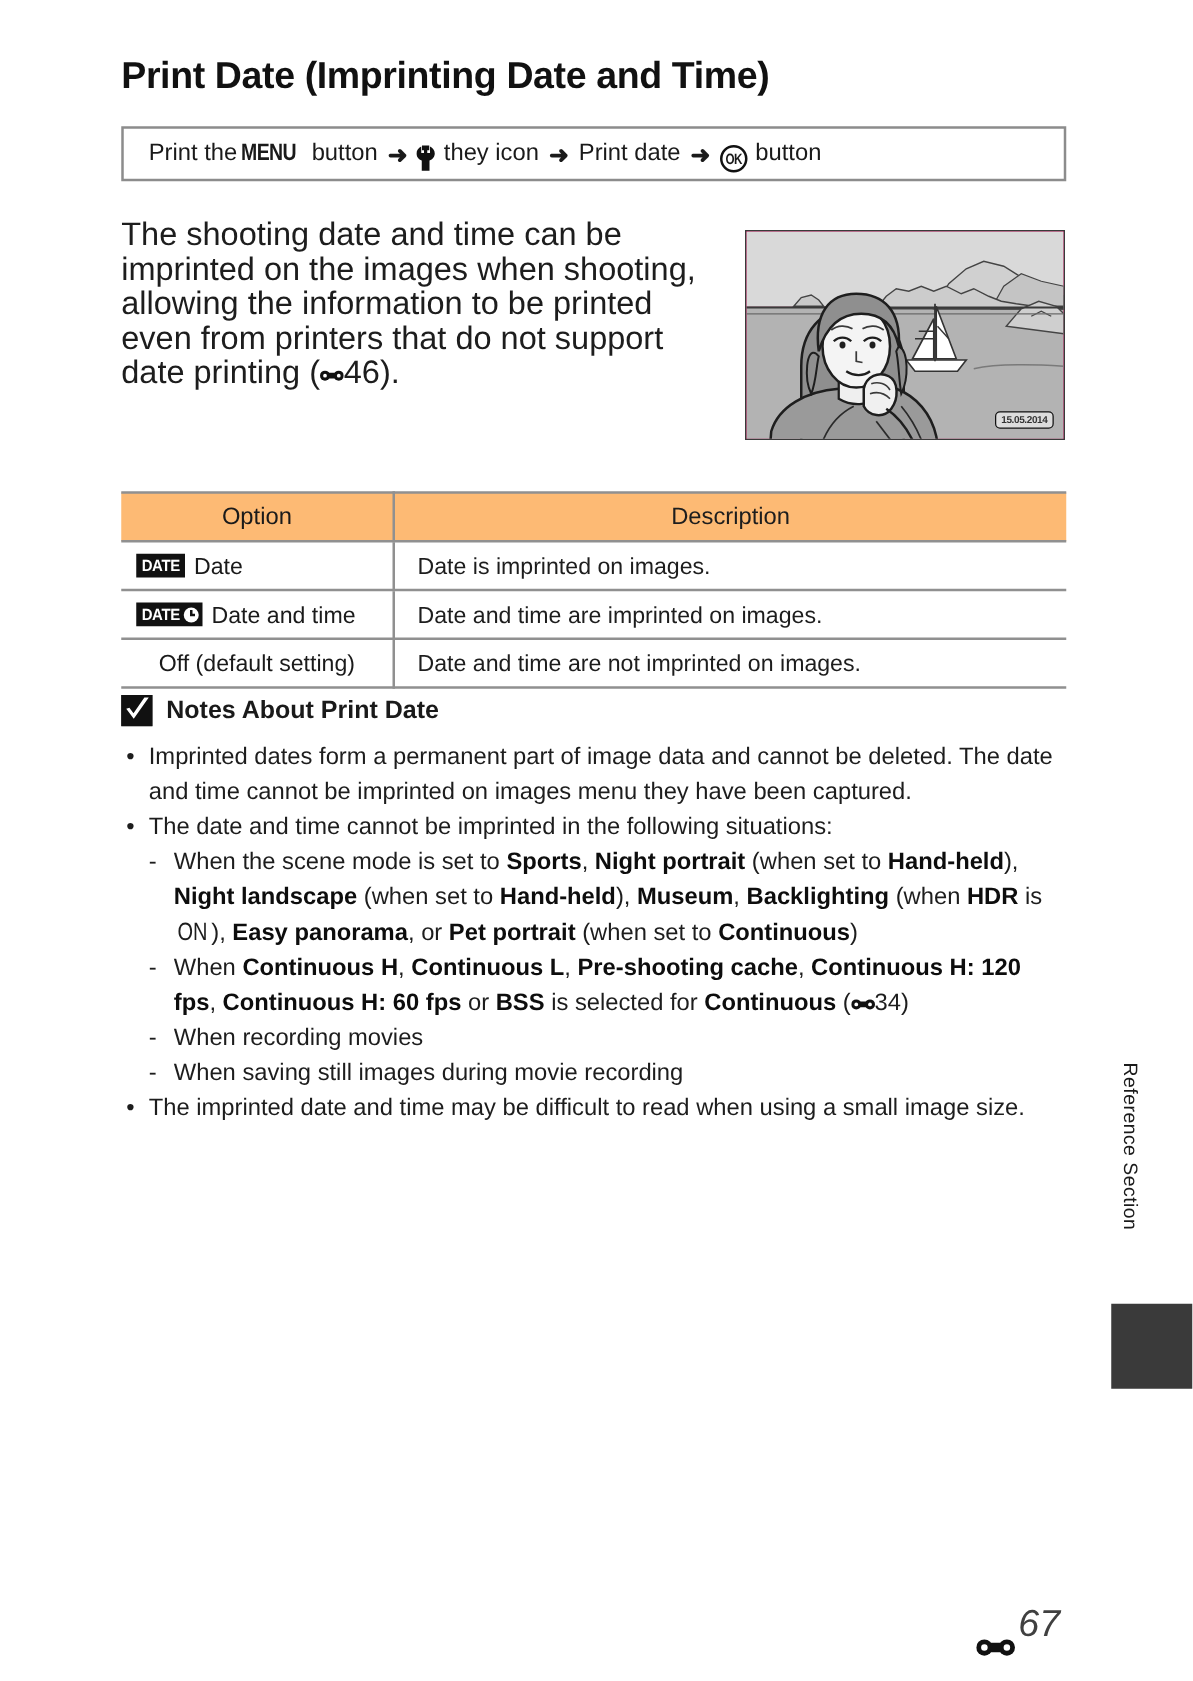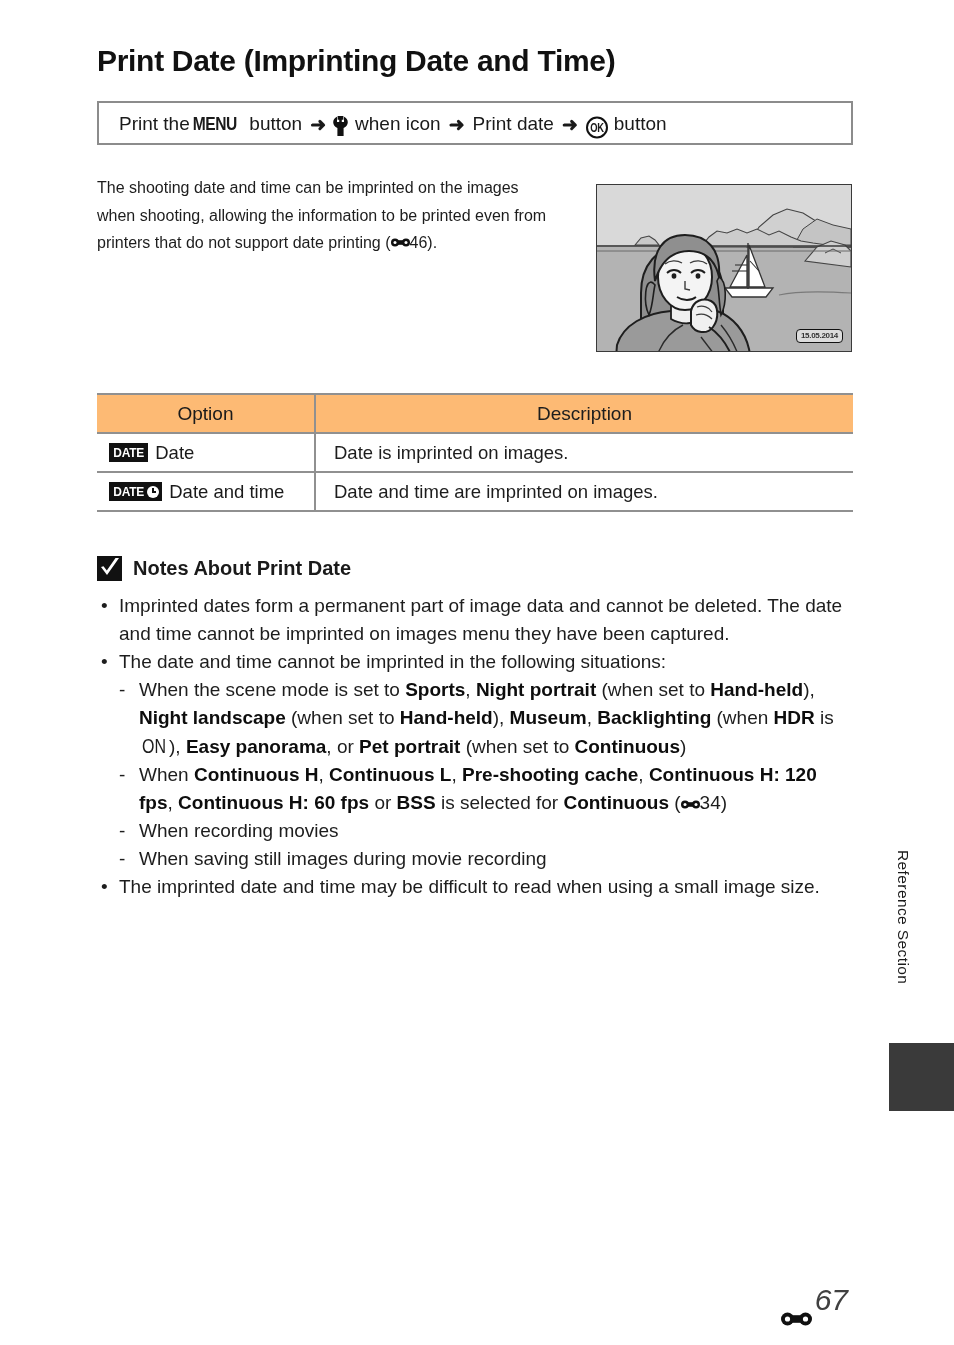--- a/index.html
+++ b/index.html
@@ -110,21 +110,21 @@
     line-height: 1;
     letter-spacing: -0.5px;
   }
 
   
   .intro-text {
     position: absolute;
     left: 97px;
     top: 174px;
     width: 462px;
-    font-size: 16px;
+    font-size: 26px;
     line-height: 27.5px;
     color: #1d1d1d;
   }
 
   
   .ref-sym {
     display: inline-block;
     width: 19px;
     height: 11px;
     position: relative;
@@ -351,21 +351,21 @@
   <div class="menu-path-inner">
     <span class="mp-text">Print the</span>
     <span class="glyph-menu">MENU</span>
     <span class="mp-text">button</span>
     <span class="glyph-arrow">➜</span>
     <span class="glyph-wrench">
       <svg viewBox="0 0 15 21" width="15" height="21">
         <path d="M4.6 0.4 L4.6 4.2 L6.2 4.2 L6.2 6.4 L4.0 6.4 L4.0 1.2 C1.6 2.3 0.2 4.4 0.2 6.8 C0.2 9.4 1.9 11.6 4.4 12.4 L4.4 20.6 L10.6 20.6 L10.6 12.4 C13.1 11.6 14.8 9.4 14.8 6.8 C14.8 4.4 13.4 2.3 11.0 1.2 L11.0 6.4 L8.8 6.4 L8.8 4.2 L10.4 4.2 L10.4 0.4 Z" fill="#111"></path>
       </svg>
     </span>
-    <span class="mp-text">when icon</span>
+    <span class="mp-text">they icon</span>
     <span class="glyph-arrow">➜</span>
     <span class="mp-text">Print date</span>
     <span class="glyph-arrow">➜</span>
     <span class="glyph-ok">
         <i>OK</i>
       </span>
     <span class="mp-text">button</span>
   </div>
 </div>
 
@@ -470,20 +470,28 @@
         <div class="opt-cell-inner">
           <span class="badge-date">
               <span class="bd-txt">DATE</span>
               <span class="bd-clock"></span>
             </span>
           <span>Date and time</span>
         </div>
       </td>
       <td class="col-desc">Date and time are imprinted on images.</td>
     </tr>
+    <tr>
+      <td class="col-opt">
+        <div class="opt-cell-inner center">
+          <span>Off (default setting)</span>
+        </div>
+      </td>
+      <td class="col-desc">Date and time are not imprinted on images.</td>
+    </tr>
   </tbody>
 </table>
 
 <div class="notes-head">
   <span class="check-icon">
     <svg viewBox="0 0 25 25" width="25" height="25">
       <rect x="0" y="0" width="25" height="25" fill="#111"></rect>
       <path d="M4 11 L10 19 L22 2 L18.5 2 L9.8 14.5 L6.5 10.2 Z" fill="#ffffff"></path>
     </svg>
   </span>

